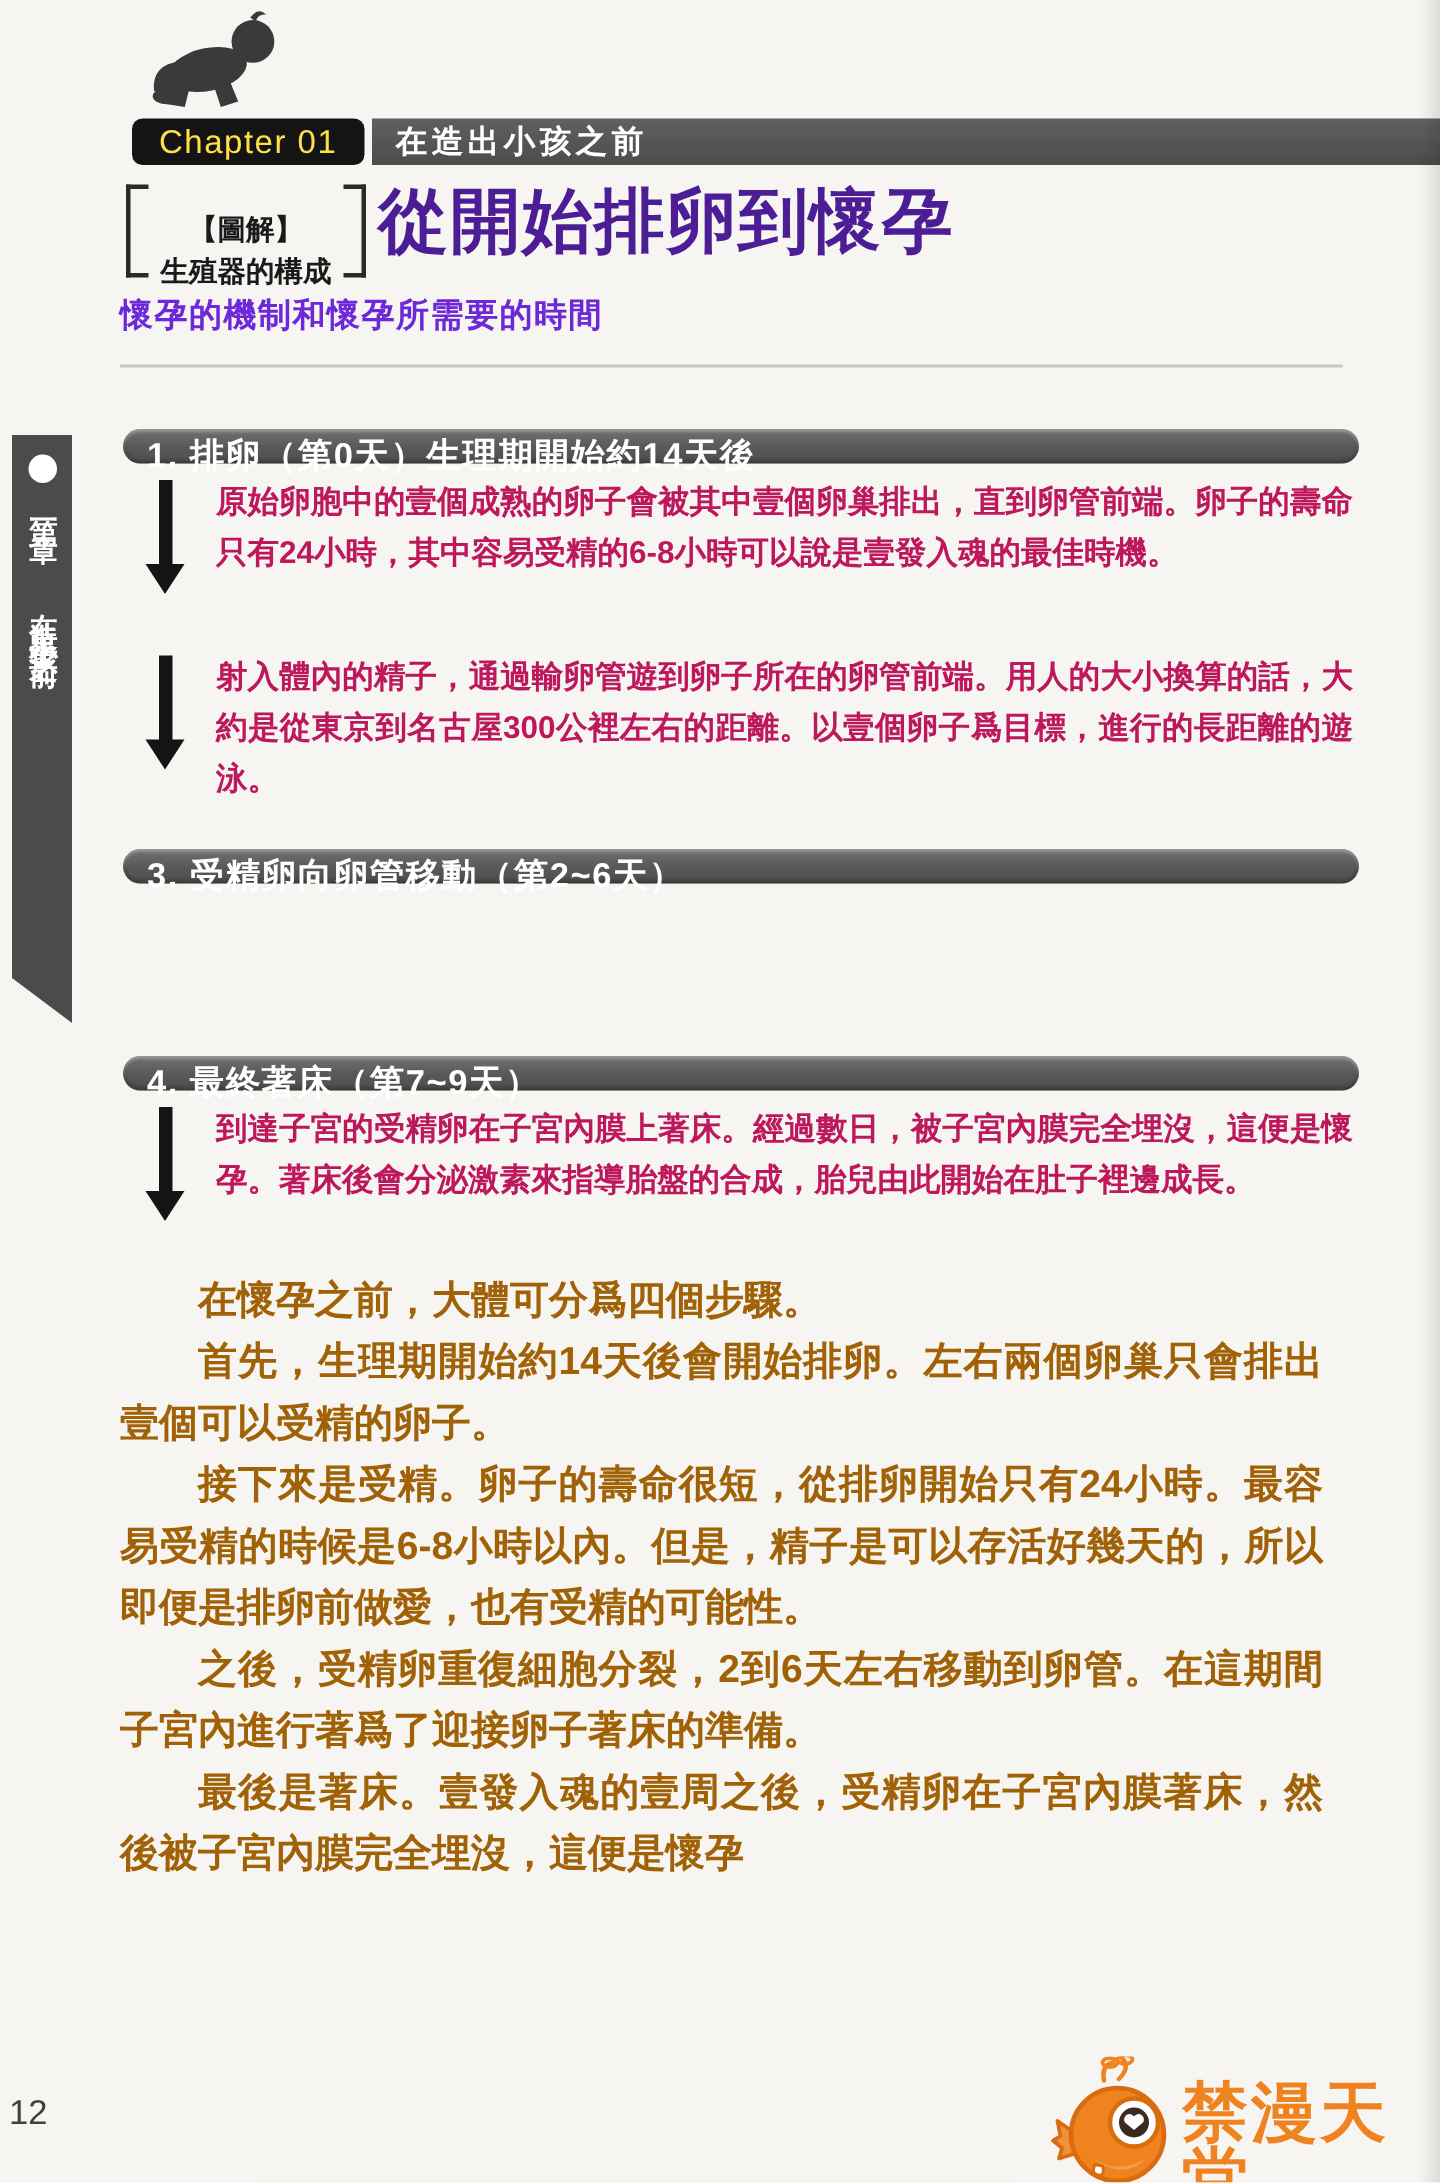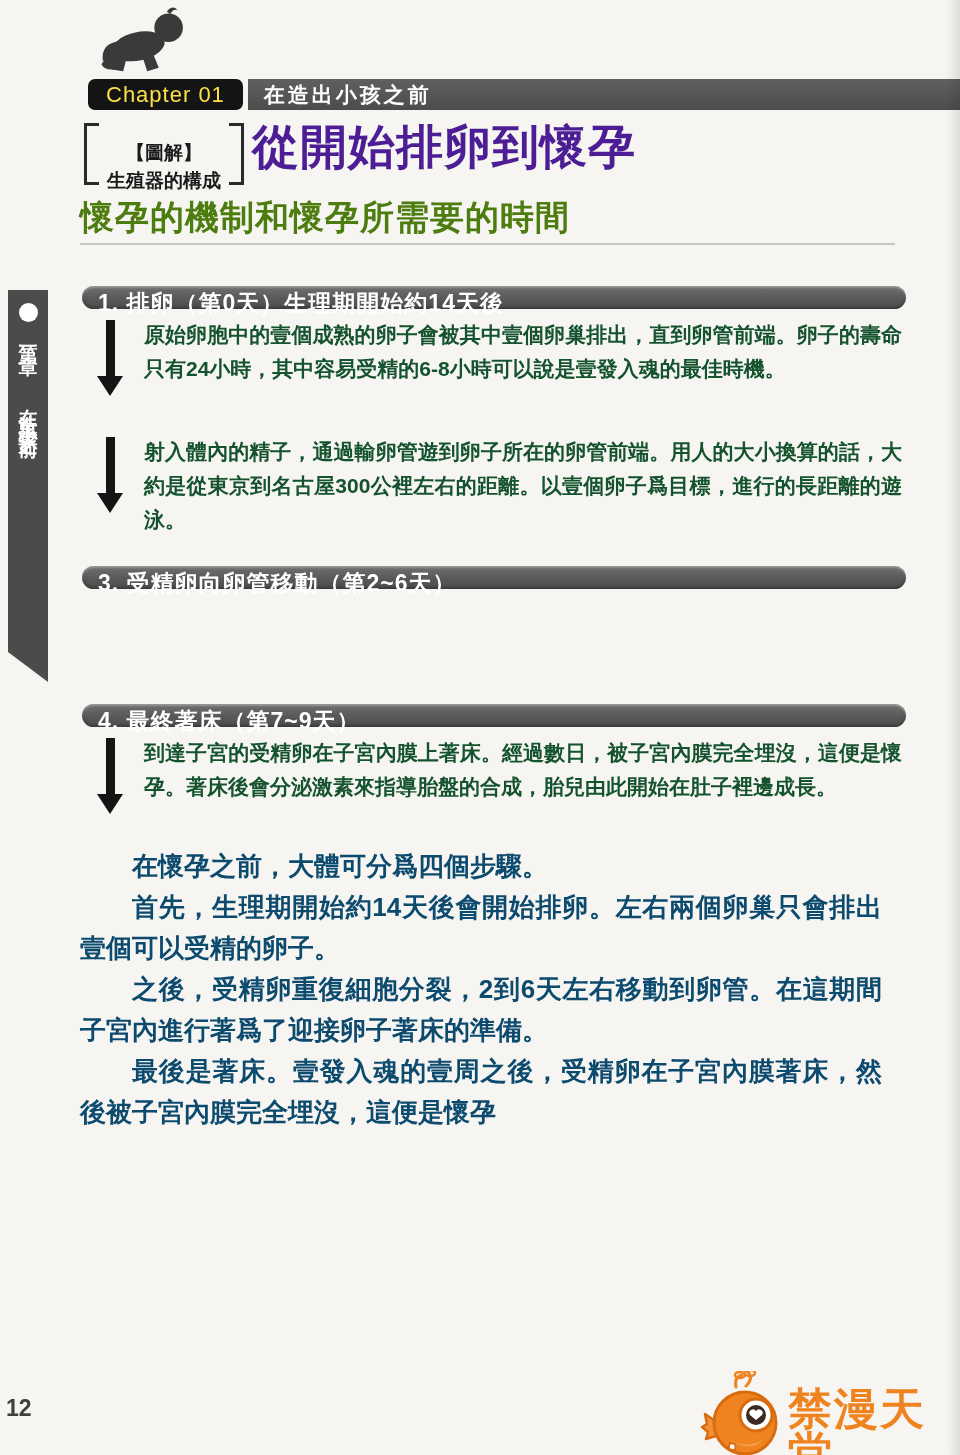--- a/index.html
+++ b/index.html
@@ -18,21 +18,21 @@
     color:#fff;font-weight:700;font-size:21px;line-height:31px;padding-left:16px;letter-spacing:3px;}
   
   .tag{position:absolute;left:84px;top:123px;width:160px;height:62px;text-align:center;font-weight:700;}
   .tag::before{content:"";position:absolute;left:0;top:0;bottom:0;width:12px;
     border-left:3px solid #2a2a2a;border-top:3px solid #2a2a2a;border-bottom:3px solid #2a2a2a;}
   .tag::after{content:"";position:absolute;right:0;top:0;bottom:0;width:12px;
     border-right:3px solid #2a2a2a;border-top:3px solid #2a2a2a;border-bottom:3px solid #2a2a2a;}
   .tag .l1{font-size:19px;margin-top:17px;}
   .tag .l2{font-size:19px;margin-top:2px;}
   .main-title{position:absolute;left:252px;top:116px;font-size:47px;font-weight:700;letter-spacing:1px;color:#4c1d95;}
-  .subtitle{position:absolute;left:80px;top:195px;font-size:34px;font-weight:700;color:#4d7c0f;letter-spacing:1px;}
+  .subtitle{position:absolute;left:80px;top:195px;font-size:22px;font-weight:700;color:#6d28d9;letter-spacing:1px;}
   .rule{position:absolute;left:80px;top:243px;width:815px;height:2px;background:#c9c7c2;}
   
   .side-tab{position:absolute;left:8px;top:290px;width:40px;height:392px;background:#4b4b4b;
     clip-path:polygon(0 0,100% 0,100% 100%,0 calc(100% - 30px));
     display:flex;flex-direction:column;align-items:center;}
   .side-dot{width:19px;height:19px;border-radius:50%;background:#fff;margin:13px 0 9px;flex:0 0 auto;}
   .side-text{writing-mode:vertical-rl;text-orientation:upright;color:#fff;font-weight:700;
     font-size:19px;letter-spacing:5px;line-height:40px;}
   .side-text span{display:inline-block;}
   .side-text .t2{margin-top:22px;}
@@ -40,28 +40,28 @@
   .step{position:absolute;left:82px;width:824px;}
   .step-bar{height:23px;border-radius:17px;padding-left:16px;
     background:linear-gradient(180deg,#717171 0%,#585858 55%,#4e4e4e 100%);
     box-shadow:inset 0 2px 2px rgba(255,255,255,.28), inset 0 -2px 3px rgba(0,0,0,.28);
     color:#fff;font-size:23px;font-weight:700;line-height:35px;letter-spacing:1px;white-space:nowrap;}
   .step-row{display:flex;margin-top:9px;}
   .arrow{flex:0 0 62px;position:relative;height:80px;}
   .arrow .stem{position:absolute;left:24px;top:2px;width:9px;height:58px;background:#141414;}
   .arrow .head{position:absolute;left:15px;top:58px;width:0;height:0;
     border-left:13px solid transparent;border-right:13px solid transparent;border-top:20px solid #141414;}
-  .step-text{flex:1;font-size:21px;font-weight:700;line-height:34px;color:#14532d;
+  .step-text{flex:1;font-size:21px;font-weight:700;line-height:34px;color:#be185d;
     text-align:justify;padding-right:4px;}
   
   .bodycopy{position:absolute;left:80px;top:846px;width:802px;
-    font-size:26px;font-weight:700;color:#0c4a6e;line-height:41px;text-align:justify;}
+    font-size:26px;font-weight:700;color:#a16207;line-height:41px;text-align:justify;}
   .bodycopy p{margin:0;text-indent:2em;}
   
-  .page-number{position:absolute;left:6px;top:1395px;font-size:23px;color:#3f3f3f;font-weight:700;}
+  .page-number{position:absolute;left:6px;top:1395px;font-size:23px;color:#3f3f3f;font-weight:400;}
   .watermark{position:absolute;left:700px;top:1371px;display:flex;align-items:flex-start;}
   .wm-mascot{width:84px;height:88px;flex:0 0 auto;}
   .wm-textcol{margin-left:4px;margin-top:16px;}
   .wm-name{font-size:44px;font-weight:800;color:#ef8320;letter-spacing:2px;line-height:1;
     text-shadow:0 0 1px #ffffff;}
   .scan-edge{position:absolute;right:0;top:0;width:14px;height:100%;
     background:linear-gradient(to right,rgba(0,0,0,0),rgba(0,0,0,0.10));}
 </style>
 </head>
 <body>
@@ -133,20 +133,21 @@
         <div class="stem"></div>
           <div class="head"></div>
       </div>
       <div class="step-text">到達子宮的受精卵在子宮內膜上著床。經過數日，被子宮內膜完全埋沒，這便是懷孕。著床後會分泌激素來指導胎盤的合成，胎兒由此開始在肚子裡邊成長。</div>
     </div>
   </div>
 
   <div class="bodycopy">
     <p>在懷孕之前，大體可分爲四個步驟。</p>
     <p>首先，生理期開始約14天後會開始排卵。左右兩個卵巢只會排出壹個可以受精的卵子。</p>
+    <p>接下來是受精。卵子的壽命很短，從排卵開始只有24小時。最容易受精的時候是6-8小時以內。但是，精子是可以存活好幾天的，所以即便是排卵前做愛，也有受精的可能性。</p>
     <p>之後，受精卵重復細胞分裂，2到6天左右移動到卵管。在這期間子宮內進行著爲了迎接卵子著床的準備。</p>
     <p>最後是著床。壹發入魂的壹周之後，受精卵在子宮內膜著床，然後被子宮內膜完全埋沒，這便是懷孕</p>
   </div>
 
   <div class="page-number">12</div>
 
   <div class="watermark">
     <svg class="wm-mascot" viewBox="0 0 84 88">
 
       <path d="M36 16 q-2 -10 6 -12" fill="none" stroke="#ef8320" stroke-width="3" stroke-linecap="round"></path>

